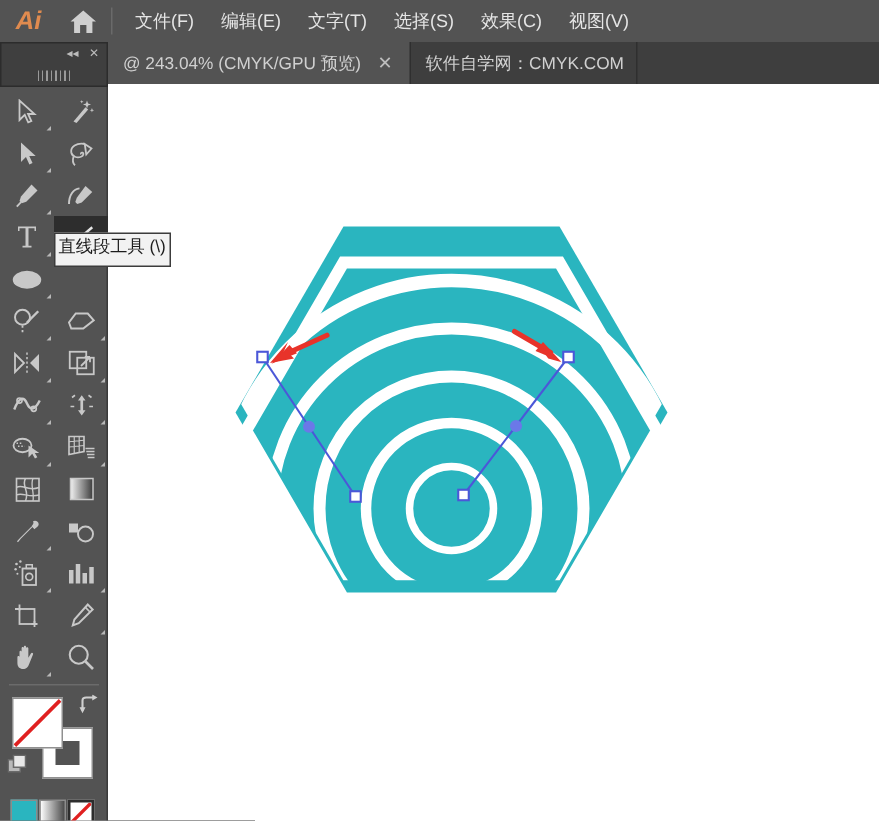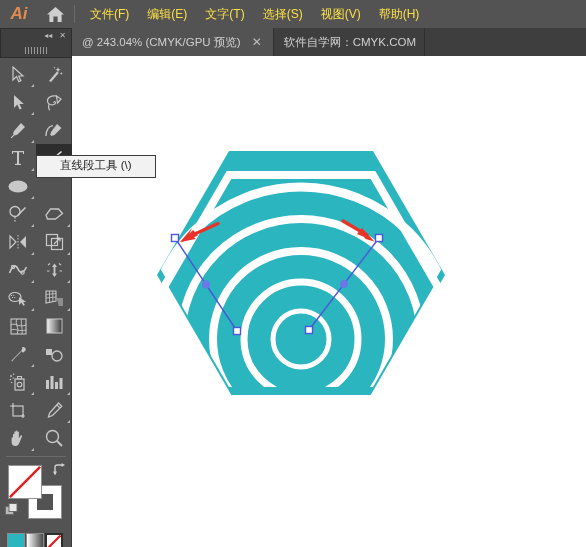--- a/index.html
+++ b/index.html
@@ -23,21 +23,21 @@
   }
   .home-btn {
     width: 34px; height: 28px; display: flex; align-items: center;
     justify-content: center;
   }
   .menu-divider {
     width: 1px; height: 18px; background: #6a6a6a; margin: 0 6px 0 2px;
   }
   .menu-items { display: flex; align-items: center; gap: 0px; }
   .menu-item {
-    color: #fde047; font-size: 12px; padding: 5px 9px;
+    color: #e5e5e5; font-size: 12px; padding: 5px 9px;
     white-space: nowrap; line-height: 1;
   }
 
   
   .tabbar {
     position: absolute; left: 0; top: 28px; width: 586px; height: 28px;
     background: #3e3e3e; display: flex; align-items: flex-end;
   }
   .doc-tab {
     background: #535353; display: flex; align-items: center;
@@ -129,21 +129,21 @@
   .mode-btn.gradient {
     background: linear-gradient(to right, #ffffff, #4a4a4a);
   }
   .mode-btn.none { background: #ffffff; position: relative; overflow: hidden;
     border: 2px solid #2d2d2d; }
 
   
   .tooltip {
     position: absolute; left: 36px; top: 155px; z-index: 60;
     background: #f2f2f2; border: 1px solid #3c3c3c;
-    color: #1d1d1d; font-size: 11.5px; padding: 3px 23px 4px;
+    color: #1d1d1d; font-size: 11.5px; padding: 3px 2px 4px;
     white-space: nowrap; line-height: 1.2;
   }
 
   
   .canvas {
     position: absolute; left: 72px; top: 56px; right: 0; bottom: 0;
     background: #ffffff; overflow: hidden;
   }
   .canvas svg { display: block; }
 </style>
@@ -158,22 +158,22 @@
       <svg width="19" height="17" viewBox="0 0 19 17">
         <path d="M9.5 1 L18 8.4 L15.6 8.4 L15.6 16 L11.6 16 L11.6 10.6 L7.4 10.6 L7.4 16 L3.4 16 L3.4 8.4 L1 8.4 Z" fill="#cfcfcf"></path>
       </svg>
     </div>
     <div class="menu-divider"></div>
     <div class="menu-items">
       <div class="menu-item">文件(F)</div>
       <div class="menu-item">编辑(E)</div>
       <div class="menu-item">文字(T)</div>
       <div class="menu-item">选择(S)</div>
+      <div class="menu-item">效果(C)</div>
       <div class="menu-item">视图(V)</div>
-      <div class="menu-item">帮助(H)</div>
     </div>
   </div>
 
   <div class="tabbar">
     <div style="width:72px"></div>
     <div class="doc-tab">
       <span class="tab-title">@ 243.04% (CMYK/GPU 预览)</span>
       <span class="tab-close">✕</span>
     </div>
     <div class="doc-tab inactive">

